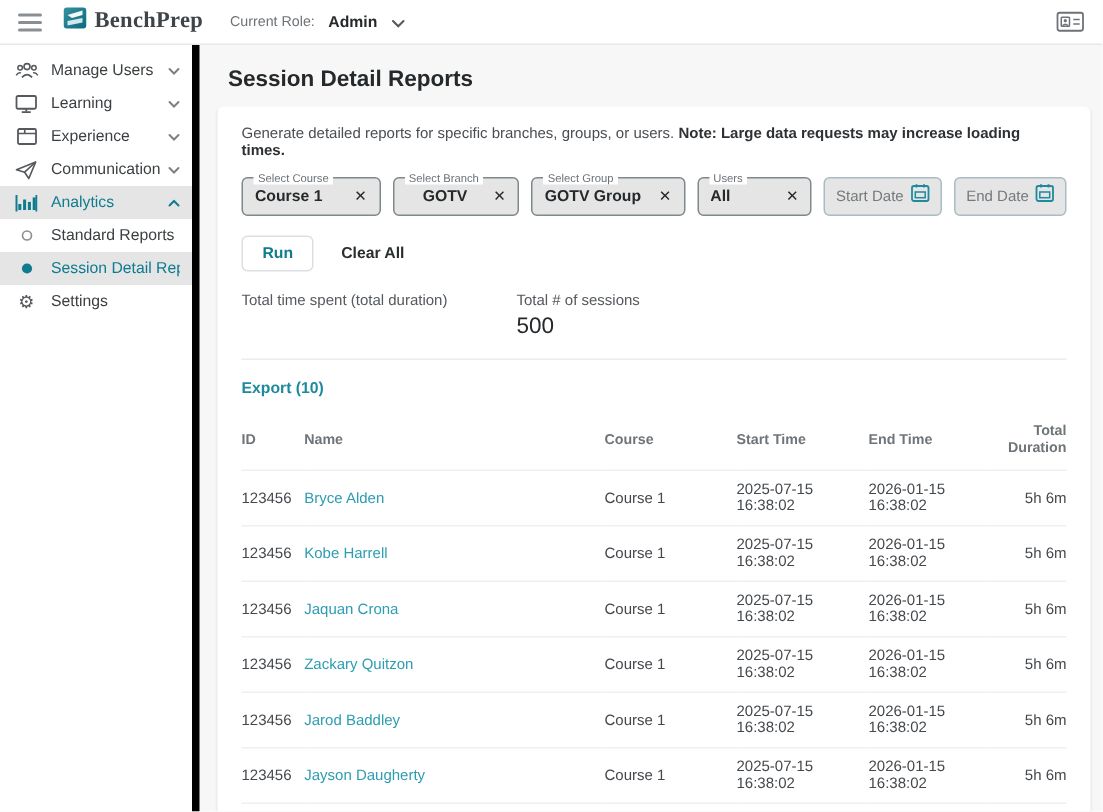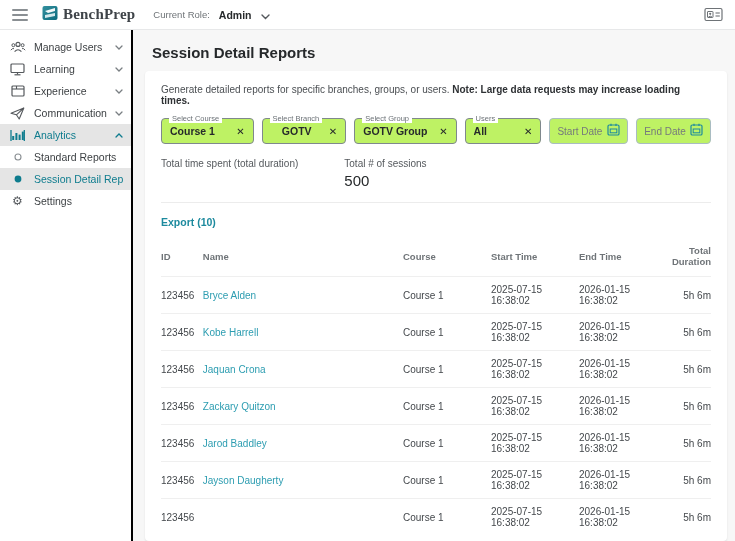--- a/index.html
+++ b/index.html
@@ -15,39 +15,39 @@
   .hamburger{ width:16px; cursor:pointer; margin-right:14px;}
   .hamburger span{ display:block; height:2px; background:#8a8f93; margin:3px 0; border-radius:1px;}
   .logo{ display:flex; align-items:center; gap:5px; cursor:pointer;}
   .logo-text{ font-family:"Liberation Serif", serif; font-size:15px; font-weight:600; color:#3f4449; letter-spacing:.2px;}
   .role{ margin-left:18px; display:flex; align-items:center; gap:9px; cursor:pointer;}
   .role-label{ font-size:9.5px; color:#6e7377;}
   .role-value{ font-size:10.5px; font-weight:700; color:#26292b;}
   .idcard{ margin-left:auto; cursor:pointer; display:flex; align-items:center;}
   
   .sidebar{ position:absolute; top:30px; left:0; bottom:0; width:133px; background:#fff;
-    border-right:2px solid #000000; padding-top:6px; z-index:4;}
+    border-right:5px solid #000000; padding-top:6px; z-index:4;}
   .nav-item{ display:flex; align-items:center; height:22px; padding:0 8px 0 9px;
     font-size:10.5px; color:#3b3f42; cursor:pointer; }
   .nav-item .nav-ic{ width:17px; display:flex; justify-content:center; margin-right:8px; flex:none;}
   .nav-item .nav-label{ flex:1; white-space:nowrap; overflow:hidden;}
   .nav-item .nav-chev{ margin-left:4px; display:flex;}
   .nav-item.active{ background:#e5e5e5; color:#0e7c8e;}
   .nav-item.active .nav-label{ color:#0e7c8e;}
   
   .main{ position:absolute; top:30px; left:134px; right:0; bottom:0; background:#f7f7f7; overflow:hidden;}
   .page-title{ font-size:15px; font-weight:700; color:#26292b; margin:14px 0 10px 18px;}
   .card{ background:#fff; border-radius:4px; box-shadow:0 1px 2px rgba(0,0,0,.10);
     margin:0 8px 0 11px; padding:13px 16px 6px;}
   .desc{ font-size:10px; color:#4a4e52;}
   .desc b{ color:#2e3134;}
   
   .filters{ display:flex; gap:8px; margin-top:12px;}
   .field{ position:relative; height:26px; border:1px solid #7f888d; border-radius:4px;
-    display:flex; align-items:center; padding:0 8px; background:#bef264; cursor:pointer;}
+    display:flex; align-items:center; padding:0 8px; background:#e5e5e5; cursor:pointer;}
   .field-label{ position:absolute; top:-5px; left:7px; background:#fff; padding:0 3px;
     font-size:7.5px; color:#6b7176; white-space:nowrap;}
   .field-value{ flex:1; font-size:10.5px; font-weight:600; color:#26292b; white-space:nowrap; overflow:hidden;}
   .clear-x{ font-size:10px; font-weight:700; color:#26292b; margin-left:6px; cursor:pointer; font-family:"DejaVu Sans", sans-serif;}
   .field.date{ border-color:#a9bcc2; padding:0 7px; }
   .field.date .ph{ flex:1; font-size:10px; color:#75797c;}
   .f-course{width:94px;} .f-branch{width:86px;text-align:center;} .f-group{width:104px;}
   .f-users{width:78px;} .f-start{width:80px;} .f-end{width:76px;}
   
   .actions{ display:flex; align-items:center; gap:18px; margin-top:13px;}
@@ -267,20 +267,24 @@
           <svg width="13" height="13" viewBox="0 0 13 13">
             <rect x="1" y="2" width="11" height="10" rx="1.3" fill="none" stroke="#1d8a9e" stroke-width="1.2"></rect>
             <line x1="4" y1="0.8" x2="4" y2="3" stroke="#1d8a9e" stroke-width="1.2"></line>
             <line x1="9" y1="0.8" x2="9" y2="3" stroke="#1d8a9e" stroke-width="1.2"></line>
             <rect x="3.2" y="6" width="6.6" height="3.8" fill="none" stroke="#1d8a9e" stroke-width="1"></rect>
           </svg>
         </span>
       </div>
     </div>
 
+    <div class="actions">
+      <button class="run-btn">Run</button>
+      <button class="clear-btn">Clear All</button>
+    </div>
 
     <div class="stats">
       <div>
         <div class="stat-label">Total time spent (total duration)</div>
       </div>
       <div>
         <div class="stat-label">Total # of sessions</div>
         <div class="stat-value">500</div>
       </div>
     </div>

